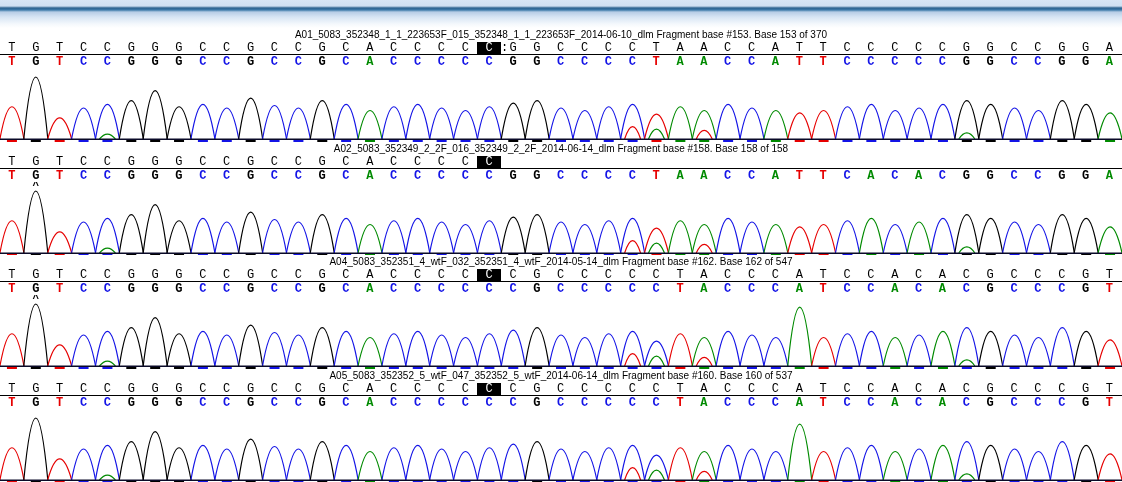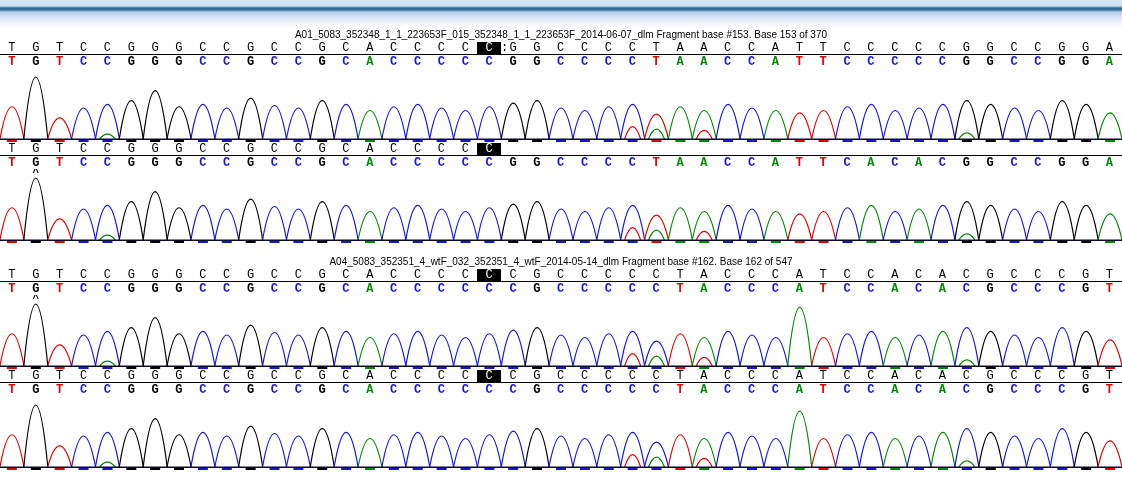--- a/index.html
+++ b/index.html
@@ -28,21 +28,21 @@
   .edit-caret{position:absolute;top:-2px;transform:translateX(-50%);
     font-size:11px;font-weight:bold;color:#000;line-height:10px;}
 </style>
 </head>
 <body>
 
 <div class="window-header"></div>
 
 <div class="panels">
   <div class="panel">
-    <div class="trace-title">A01_5083_352348_1_1_223653F_015_352348_1_1_223653F_2014-06-07_dlm Fragment base #153. Base 153 of 370</div>
+    <div class="trace-title">A01_5083_352348_1_1_223653F_015_352348_1_1_223653F_2014-06-10_dlm Fragment base #153. Base 153 of 370</div>
     <div class="base-row top">
         <span class="slot">T</span>
         <span class="slot">G</span>
         <span class="slot">T</span>
         <span class="slot">C</span>
         <span class="slot">C</span>
         <span class="slot">G</span>
         <span class="slot">G</span>
         <span class="slot">G</span>
         <span class="slot">C</span>
@@ -235,20 +235,21 @@
           <path d="M 624.6170212765958 71 Q 632.6170212765958 46.2 640.6170212765958 71" fill="none" stroke="#e60000" stroke-width="1.2"></path>
           <path d="M 648.4893617021277 71 Q 656.4893617021277 51.16 664.4893617021277 71" fill="none" stroke="#008a00" stroke-width="1.2"></path>
           <path d="M 696.2340425531914 71 Q 704.2340425531914 53.64 712.2340425531914 71" fill="none" stroke="#e60000" stroke-width="1.2"></path>
           <path d="M 958.8297872340426 71 Q 966.8297872340426 58.6 974.8297872340426 71" fill="none" stroke="#008a00" stroke-width="1.2"></path>
           <rect x="0" y="70.5" width="1122" height="1.5" fill="#0a0a28"></rect>
         </svg>
       </div>
   </div>
 
   <div class="panel">
+    <div class="trace-title">A02_5083_352349_2_2F_016_352349_2_2F_2014-06-14_dlm Fragment base #158. Base 158 of 158</div>
     <div class="base-row top">
         <span class="slot">T</span>
         <span class="slot">G</span>
         <span class="slot">T</span>
         <span class="slot">C</span>
         <span class="slot">C</span>
         <span class="slot">G</span>
         <span class="slot">G</span>
         <span class="slot">G</span>
         <span class="slot">C</span>
@@ -648,20 +649,21 @@
           <path d="M 648.4893617021277 71 Q 656.4893617021277 51.16 664.4893617021277 71" fill="none" stroke="#008a00" stroke-width="1.2"></path>
           <path d="M 696.2340425531914 71 Q 704.2340425531914 53.64 712.2340425531914 71" fill="none" stroke="#e60000" stroke-width="1.2"></path>
           <path d="M 958.8297872340426 71 Q 966.8297872340426 58.6 974.8297872340426 71" fill="none" stroke="#008a00" stroke-width="1.2"></path>
           <rect x="0" y="70.5" width="1122" height="1.5" fill="#0a0a28"></rect>
         </svg>
         <span class="edit-caret" style="left: 3.19149%;">^</span>
       </div>
   </div>
 
   <div class="panel">
+    <div class="trace-title">A05_5083_352352_5_wtF_047_352352_5_wtF_2014-06-14_dlm Fragment base #160. Base 160 of 537</div>
     <div class="base-row top">
         <span class="slot">T</span>
         <span class="slot">G</span>
         <span class="slot">T</span>
         <span class="slot">C</span>
         <span class="slot">C</span>
         <span class="slot">G</span>
         <span class="slot">G</span>
         <span class="slot">G</span>
         <span class="slot">C</span>

